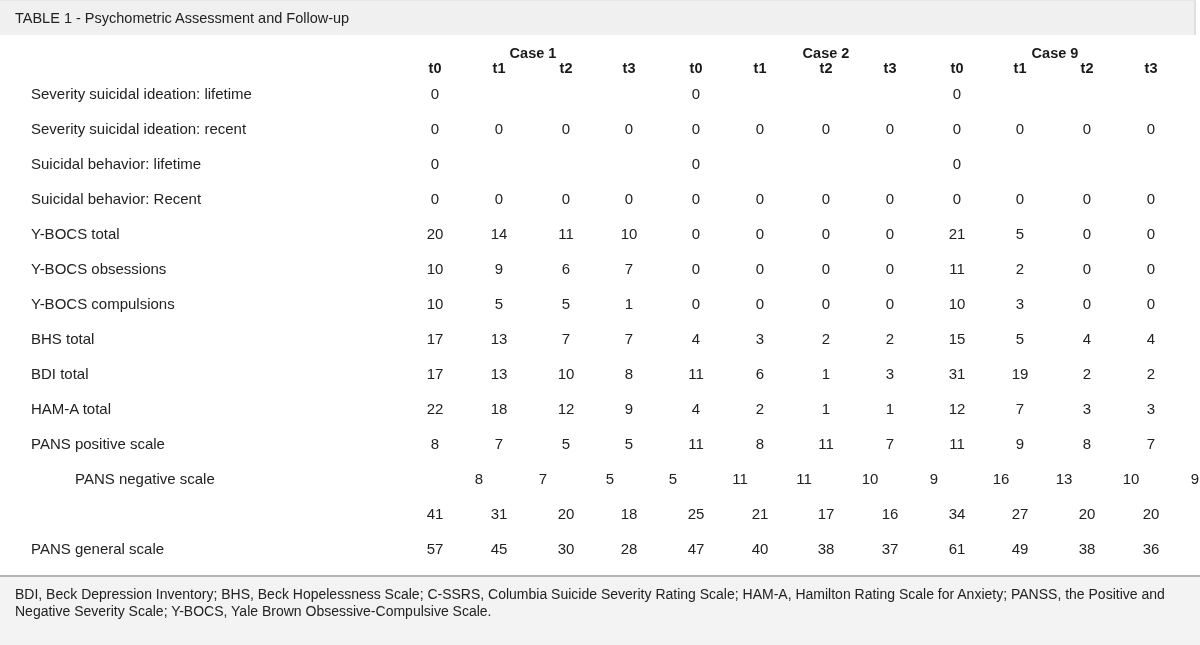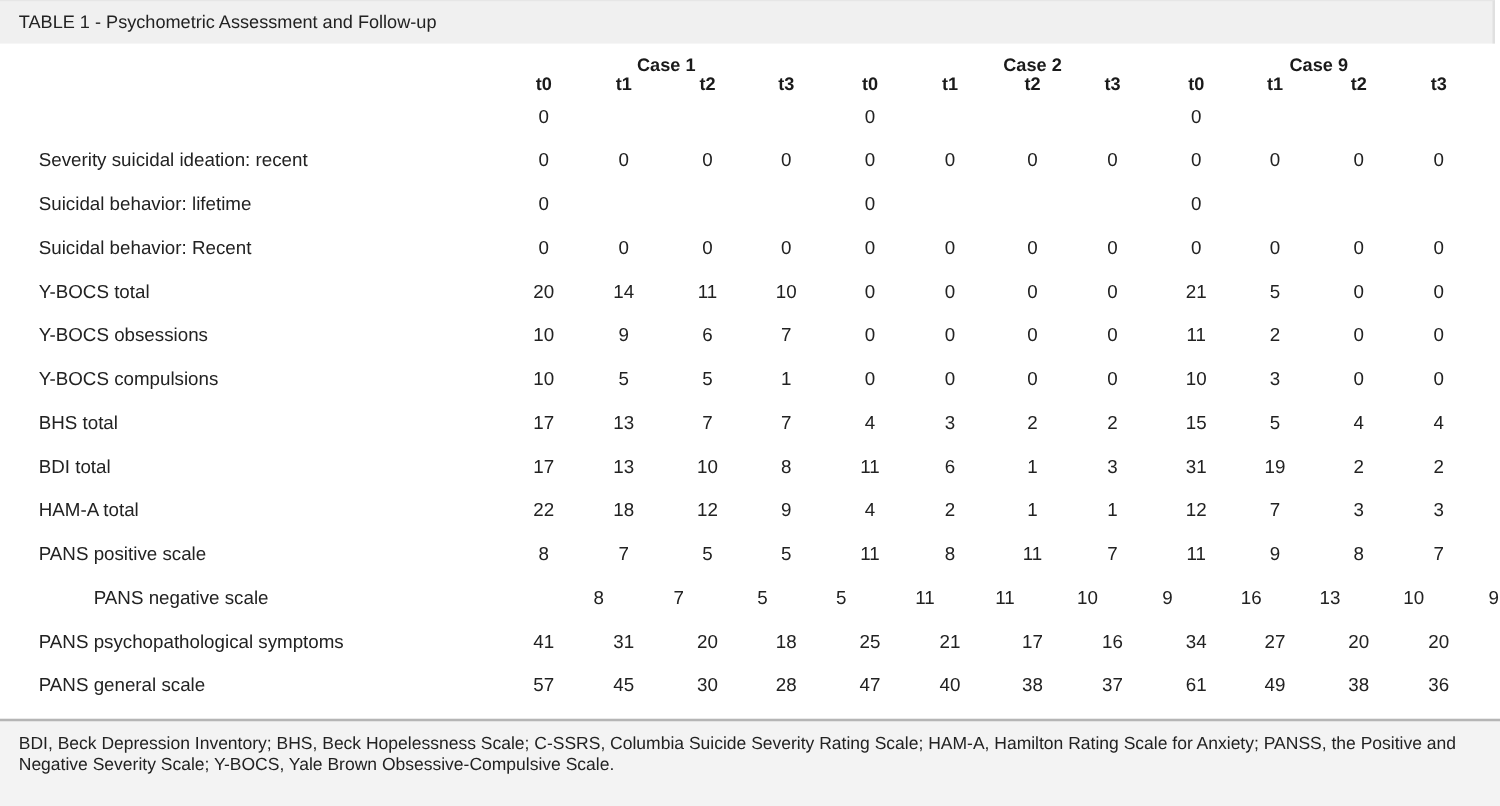--- a/index.html
+++ b/index.html
@@ -121,20 +121,21 @@
   <span class="tp-header" style="left:760px">t1</span>
   <span class="tp-header" style="left:826px">t2</span>
   <span class="tp-header" style="left:890px">t3</span>
   <span class="tp-header" style="left:957px">t0</span>
   <span class="tp-header" style="left:1020px">t1</span>
   <span class="tp-header" style="left:1087px">t2</span>
   <span class="tp-header" style="left:1151px">t3</span>
 
   <div id="rows-container">
       <div class="row" style="top: 50px;">
+        <span class="row-label">Severity suicidal ideation: lifetime</span>
         <span class="cell" style="left: 435px;">0</span>
         <span class="cell" style="left: 499px;"></span>
         <span class="cell" style="left: 566px;"></span>
         <span class="cell" style="left: 629px;"></span>
         <span class="cell" style="left: 696px;">0</span>
         <span class="cell" style="left: 760px;"></span>
         <span class="cell" style="left: 826px;"></span>
         <span class="cell" style="left: 890px;"></span>
         <span class="cell" style="left: 957px;">0</span>
         <span class="cell" style="left: 1020px;"></span>
@@ -300,21 +301,20 @@
         <span class="cell" style="left: 696px;">11</span>
         <span class="cell" style="left: 760px;">11</span>
         <span class="cell" style="left: 826px;">10</span>
         <span class="cell" style="left: 890px;">9</span>
         <span class="cell" style="left: 957px;">16</span>
         <span class="cell" style="left: 1020px;">13</span>
         <span class="cell" style="left: 1087px;">10</span>
         <span class="cell" style="left: 1151px;">9</span>
       </div>
       <div class="row" style="top: 470px;">
-        <span class="row-label">PANS psychopathological symptoms</span>
         <span class="cell" style="left: 435px;">41</span>
         <span class="cell" style="left: 499px;">31</span>
         <span class="cell" style="left: 566px;">20</span>
         <span class="cell" style="left: 629px;">18</span>
         <span class="cell" style="left: 696px;">25</span>
         <span class="cell" style="left: 760px;">21</span>
         <span class="cell" style="left: 826px;">17</span>
         <span class="cell" style="left: 890px;">16</span>
         <span class="cell" style="left: 957px;">34</span>
         <span class="cell" style="left: 1020px;">27</span>

